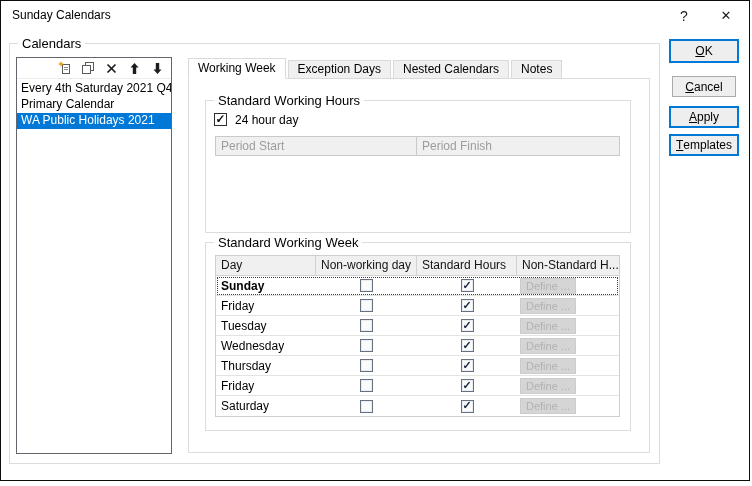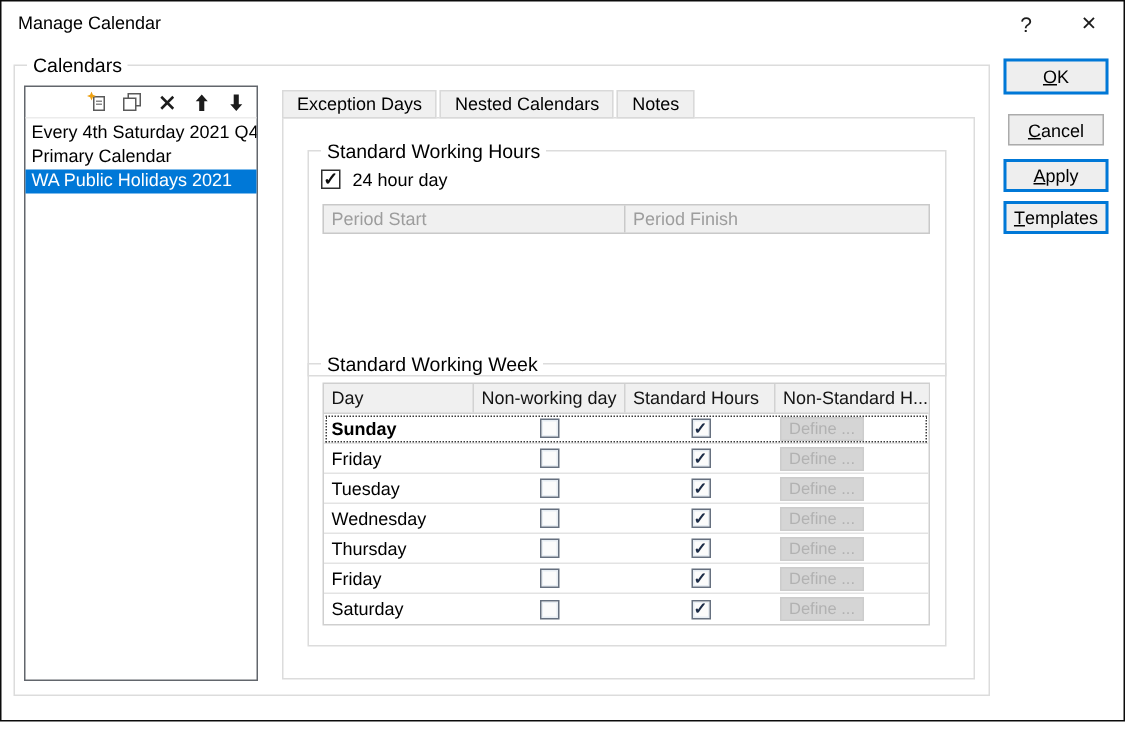--- a/index.html
+++ b/index.html
@@ -25,21 +25,21 @@
   .lb-item { height:16px; line-height:15px; padding-left:4px; white-space:nowrap; overflow:hidden; }
   .lb-item.selected { background:#0078d7; color:#fff; }
 
   
   .tabstrip { position:absolute; left:178px; top:14px; display:flex; align-items:flex-end; height:21px; z-index:3; }
   .tab { background:#f0f0f0; border:1px solid #d9d9d9; height:19px; line-height:17px; padding:0 9px; margin-right:2px; white-space:nowrap; }
   .tab.active { background:#fff; border:1px solid #dadada; border-bottom:1px solid #fff; height:21px; line-height:19px; }
   .tabpanel { position:absolute; left:178px; top:34px; width:462px; height:375px; border:1px solid #dcdcdc; background:#fff; z-index:1; }
 
   
-  .grp-swh { left:16px; top:21px; width:426px; height:151px;padding-left:41px; }
+  .grp-swh { left:16px; top:21px; width:426px; height:133px;padding-left:41px; }
   .grp-sww { left:16px; top:163px; width:426px; height:189px; }
 
   
   .cbrow { position:absolute; left:8px; top:12px; display:flex; align-items:flex-start; }
   .cb-flat { width:13px; height:13px; border:1px solid #2e2e2e; background:#fff; display:inline-flex; align-items:center; justify-content:center; }
   .cb-flat.checked::after { content:"✓"; font-size:12px; font-weight:bold; color:#0f0f0f; margin-top:-1px; }
   .cbrow .cblabel { margin-left:8px; }
 
   
   .ptable { position:absolute; left:9px; top:35px; width:405px; }
@@ -78,21 +78,21 @@
   .btn-templates { left:668px; top:133px; width:70px; height:22px; }
   u { text-decoration:underline; }
 
   svg { display:block; }
 </style>
 </head>
 <body>
 
 <div class="dialog">
 
-  <div class="titlebar-text">Manage Calendar</div>
+  <div class="titlebar-text">Sunday Calendars</div>
   <div class="tb-btn tb-help">?</div>
   <div class="tb-btn tb-close">✕</div>
 
   <div class="groupbox grp-cal">
     <div class="glabel">Calendars</div>
 
     <div class="listbox">
       <div class="lb-toolbar">
         <span class="icon">
           <svg width="14" height="14" viewBox="0 0 14 14">
@@ -126,20 +126,21 @@
         </span>
       </div>
       <div class="lb-items">
         <div class="lb-item">Every 4th Saturday 2021 Q4</div>
         <div class="lb-item">Primary Calendar</div>
         <div class="lb-item selected">WA Public Holidays 2021</div>
       </div>
     </div>
 
     <div class="tabstrip">
+      <div class="tab active">Working Week</div>
       <div class="tab">Exception Days</div>
       <div class="tab">Nested Calendars</div>
       <div class="tab">Notes</div>
     </div>
 
     <div class="tabpanel">
 
       <div class="groupbox grp-swh">
         <div class="glabel">Standard Working Hours</div>
         <div class="cbrow">

